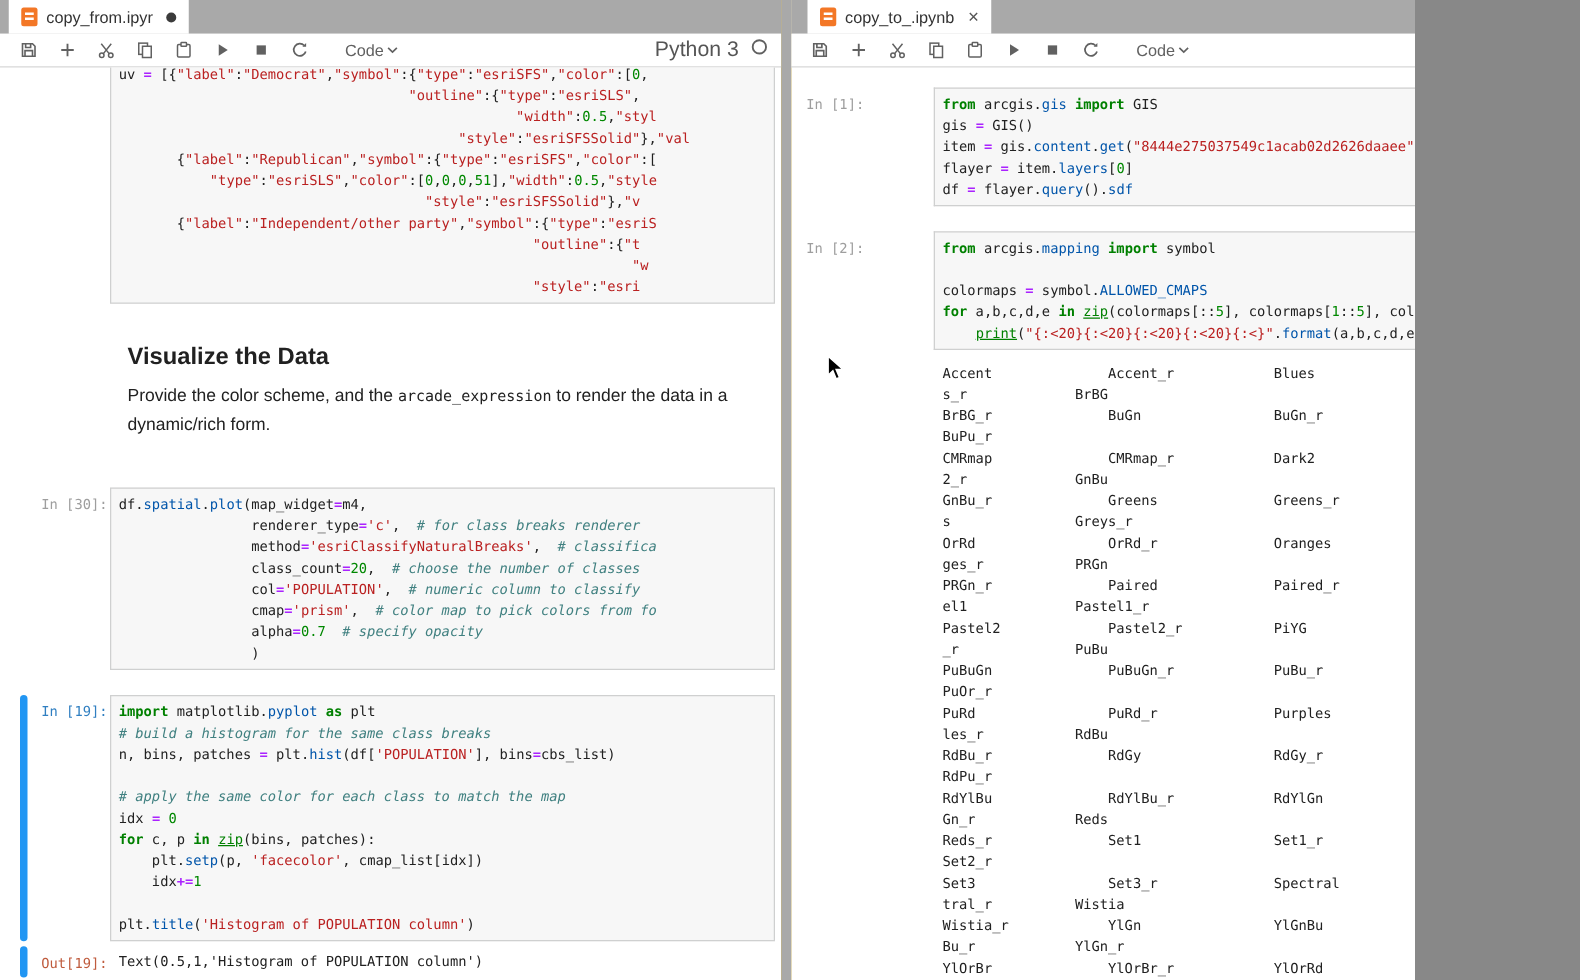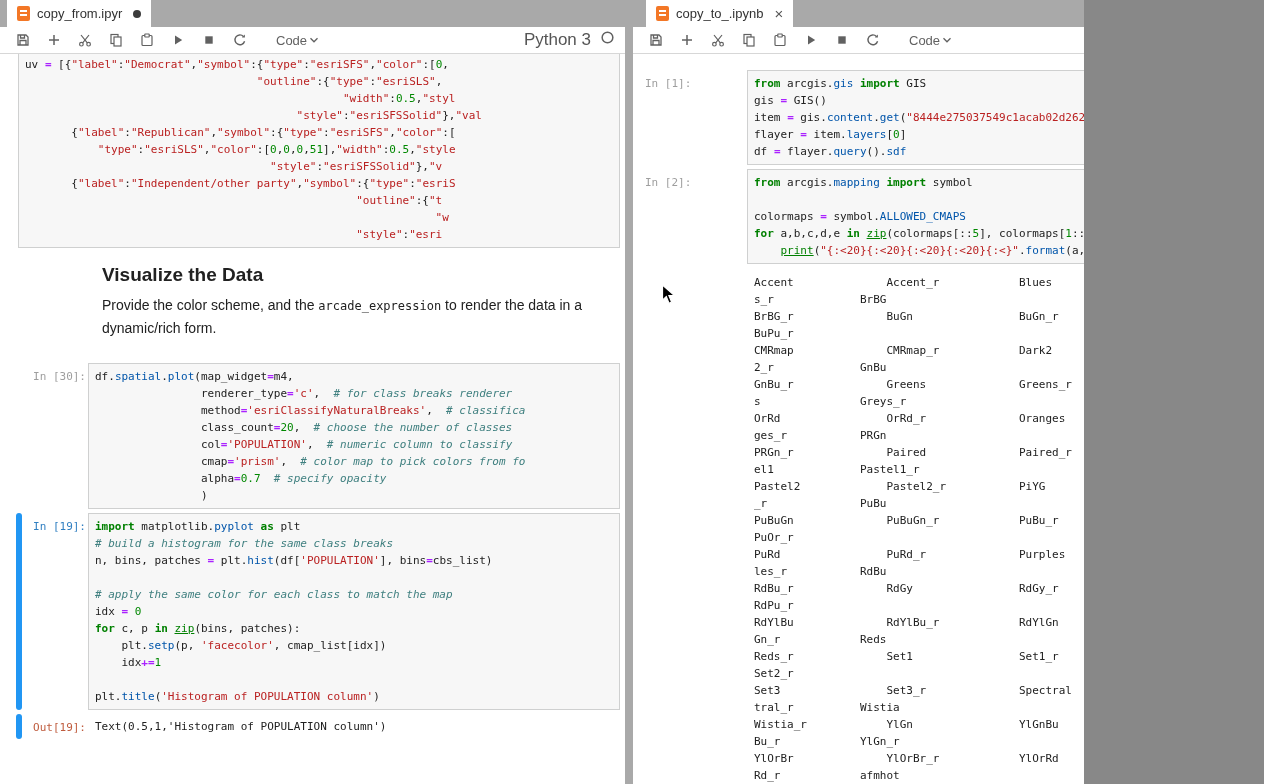--- a/index.html
+++ b/index.html
@@ -1,17 +1,17 @@
 <!DOCTYPE html>
 <html style="--accent: #2196f3; --chrome: #a9a9a9; --icon_orange: #f37726; --in_active: #307fc1; --out_active: #bf5b3d; --prompt_gray: #9e9e9e; --editor_bg: #f7f7f7; --editor_border: #cfd0d0; --text: #212121; --kw: #008000; --builtin: #008000; --str: #ba2121; --com: #408080; --num: #008800; --op: #aa22ff; --prop: #0055aa;"><head>
 <meta charset="utf-8">
 <style>
   html,body{margin:0;padding:0;background:#888;}
   #app{position:relative;width:1084px;height:784px;background:#eab308;overflow:hidden;
-       font-family:"Liberation Sans",sans-serif;}
+       font-family:"Liberation Sans",sans-serif;padding-left:48px;}
   .panel{position:absolute;top:0;height:784px;background:#fff;}
   #panel-left{left:0;width:625px;}
   #panel-right{left:633px;width:631px;}
   #divider{position:absolute;left:625px;top:0;width:8px;height:784px;background:var(--chrome,#a9a9a9);z-index:5;}
   
   .tabbar{height:27px;background:var(--chrome,#a9a9a9);display:flex;align-items:stretch;}
   .tab{background:#fff;display:flex;align-items:center;gap:7px;padding:0 10px;font-size:13px;color:#333;}
   #panel-left .tab{margin-left:7px;}
   #panel-right .tab{margin-left:13px;}
   .nbicon{width:13px;height:15px;border-radius:2px;background:var(--icon_orange,#f37726);position:relative;flex:none;}
@@ -23,25 +23,25 @@
   .toolbar{height:26px;background:#fff;border-bottom:1px solid #d7d7d7;display:flex;align-items:center;padding:0 10px;}
   .tb-icons{display:flex;align-items:center;gap:6px;}
   .tbtn{width:25px;height:22px;display:flex;align-items:center;justify-content:center;background:none;border:0;padding:0;}
   .tbtn svg{display:block;}
   .celltype{display:flex;align-items:center;margin-left:20px;font-size:13px;color:#616161;padding:2px 4px;}
   .kernel{margin-left:auto;display:flex;gap:9px;font-size:17px;color:#555;}
   
   .nbscroll{position:relative;height:730px;overflow:hidden;}
   #panel-left .cells{padding:0 5px 0 16px;}
   #panel-right .cells{padding:0 0 0 4px;}
-  .cellrow{display:flex;margin-top:4px;align-items:stretch;}
+  .cellrow{display:flex;margin-top:20px;align-items:stretch;}
   .cellrow.output{margin-top:4px;}
   #panel-right .cellrow.output{margin-top:6px;}
   #panel-right .cellrow:first-child{margin-top:16px;}
-  .clip-top{margin-top:-8px;flex-direction:column;}
+  .clip-top{margin-top:-8px;}
   .collapser{width:6px;border-radius:3px;background:transparent;flex:none;}
   .cellrow.selected .collapser{background:var(--accent,#2196f3);}
   .prompt{flex:none;font:11px/17px "DejaVu Sans Mono",monospace;color:var(--prompt_gray,#9e9e9e);
           padding-top:5px;white-space:pre;}
   #panel-left .prompt{width:64px;text-align:right;}
   #panel-right .prompt{width:96px;text-align:left;padding-left:2px;}
   .cellrow.selected .prompt.in{color:var(--in_active,#307fc1);}
   .cellrow.selected .prompt.out{color:var(--out_active,#bf5b3d);}
   .main{flex:1;min-width:0;}
   #panel-left .main{margin-left:2px;}

